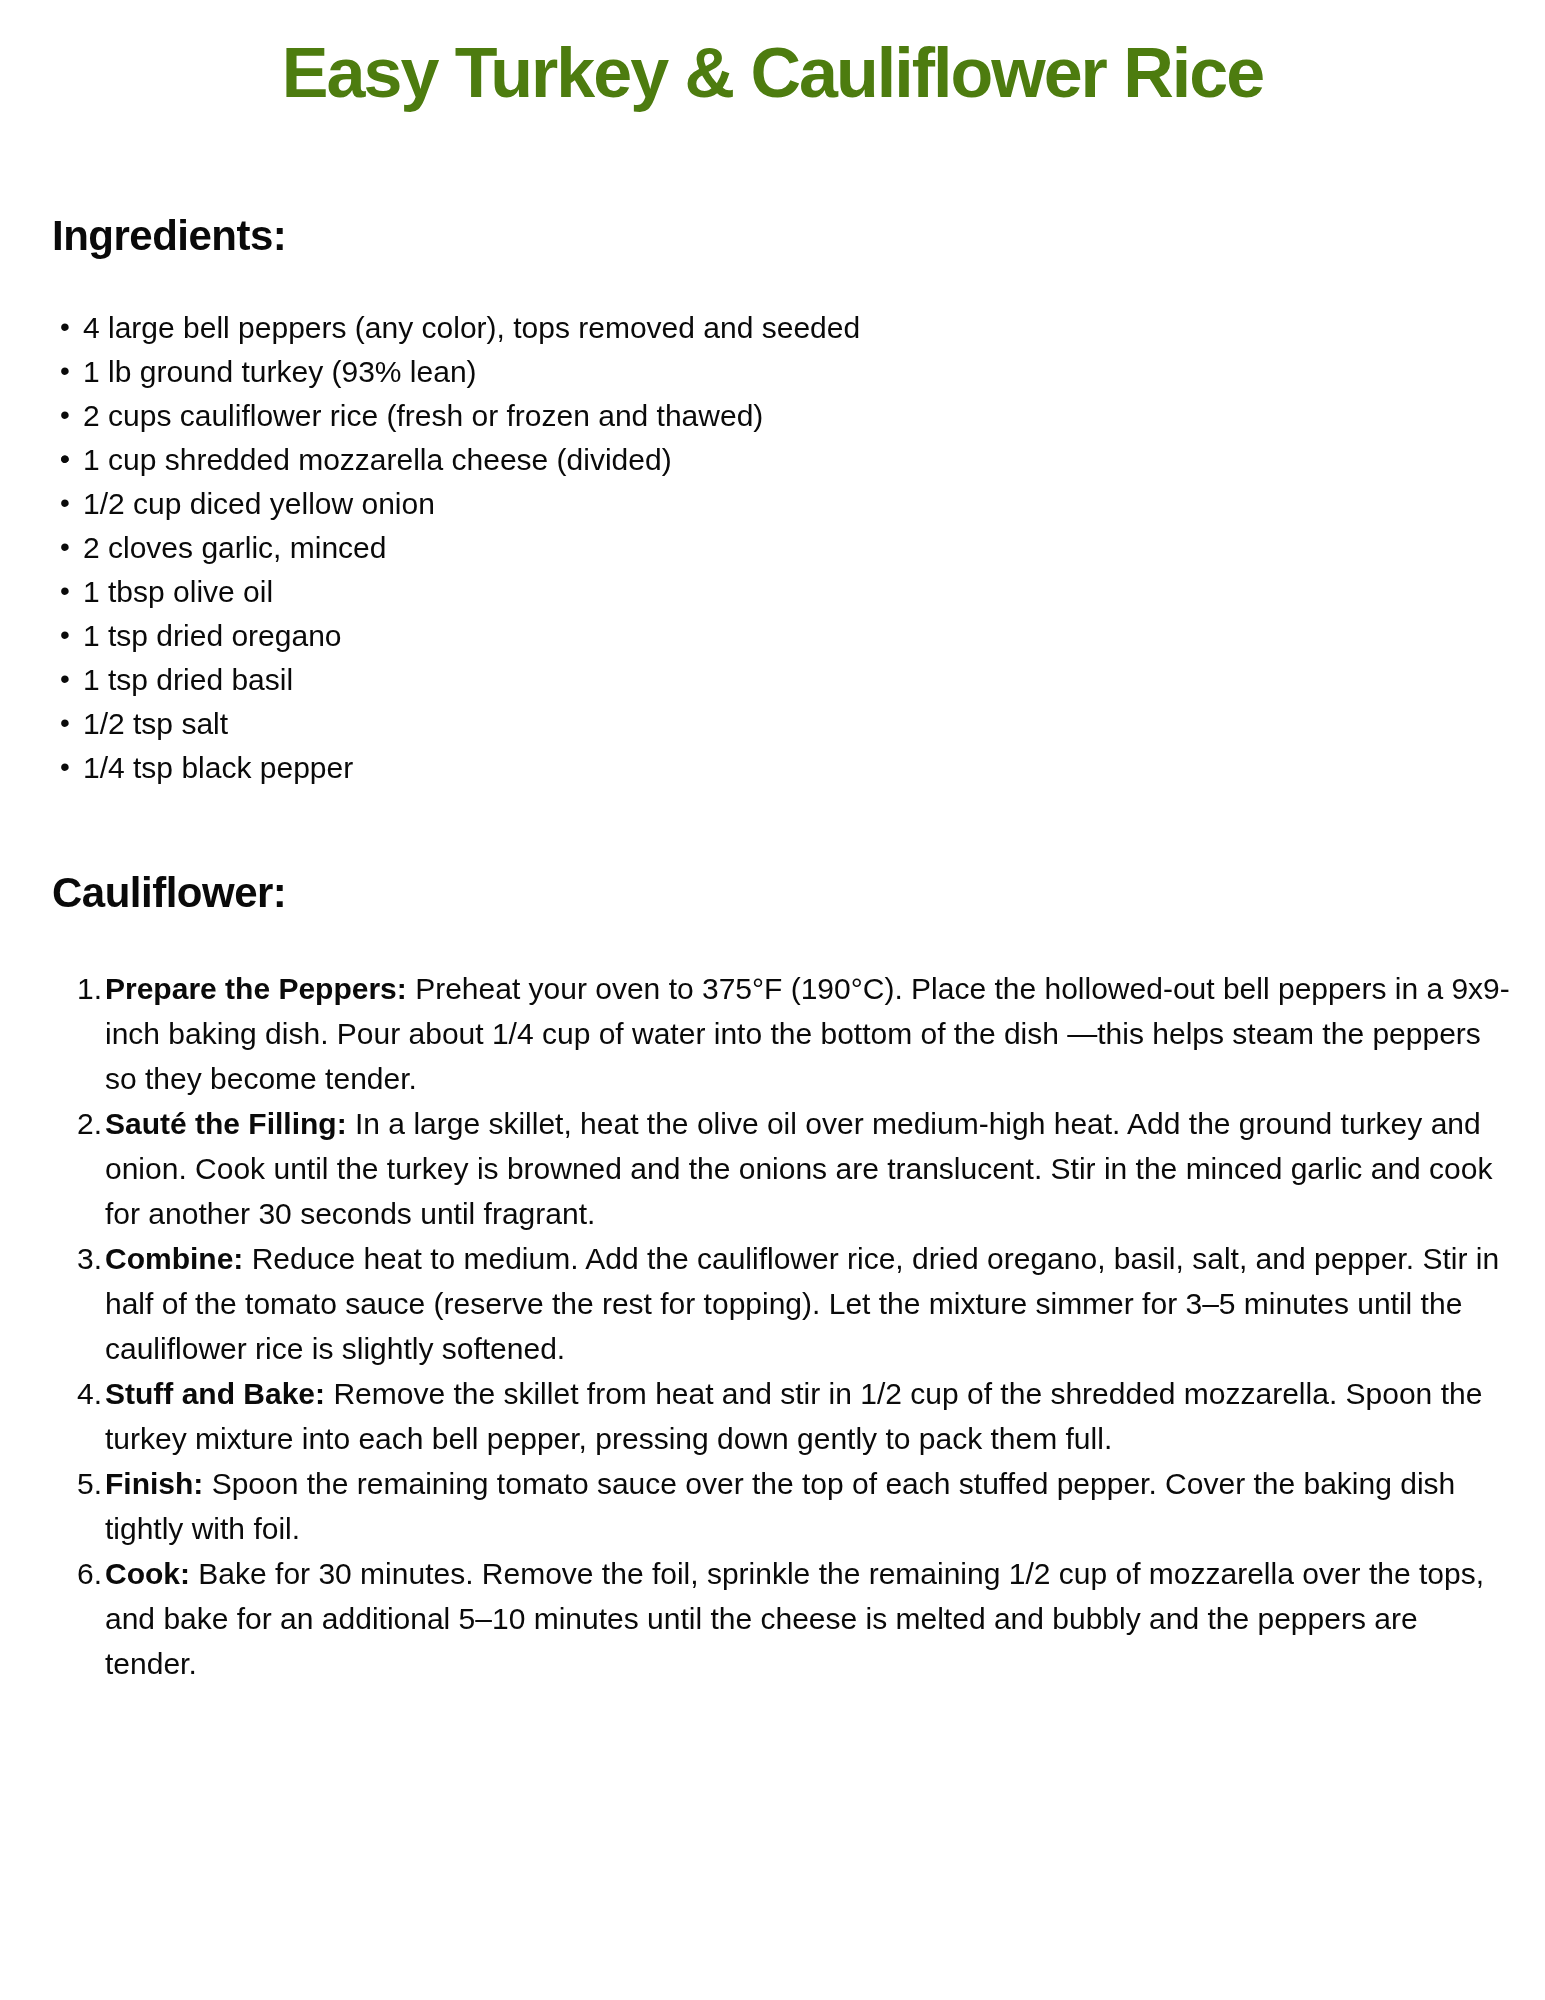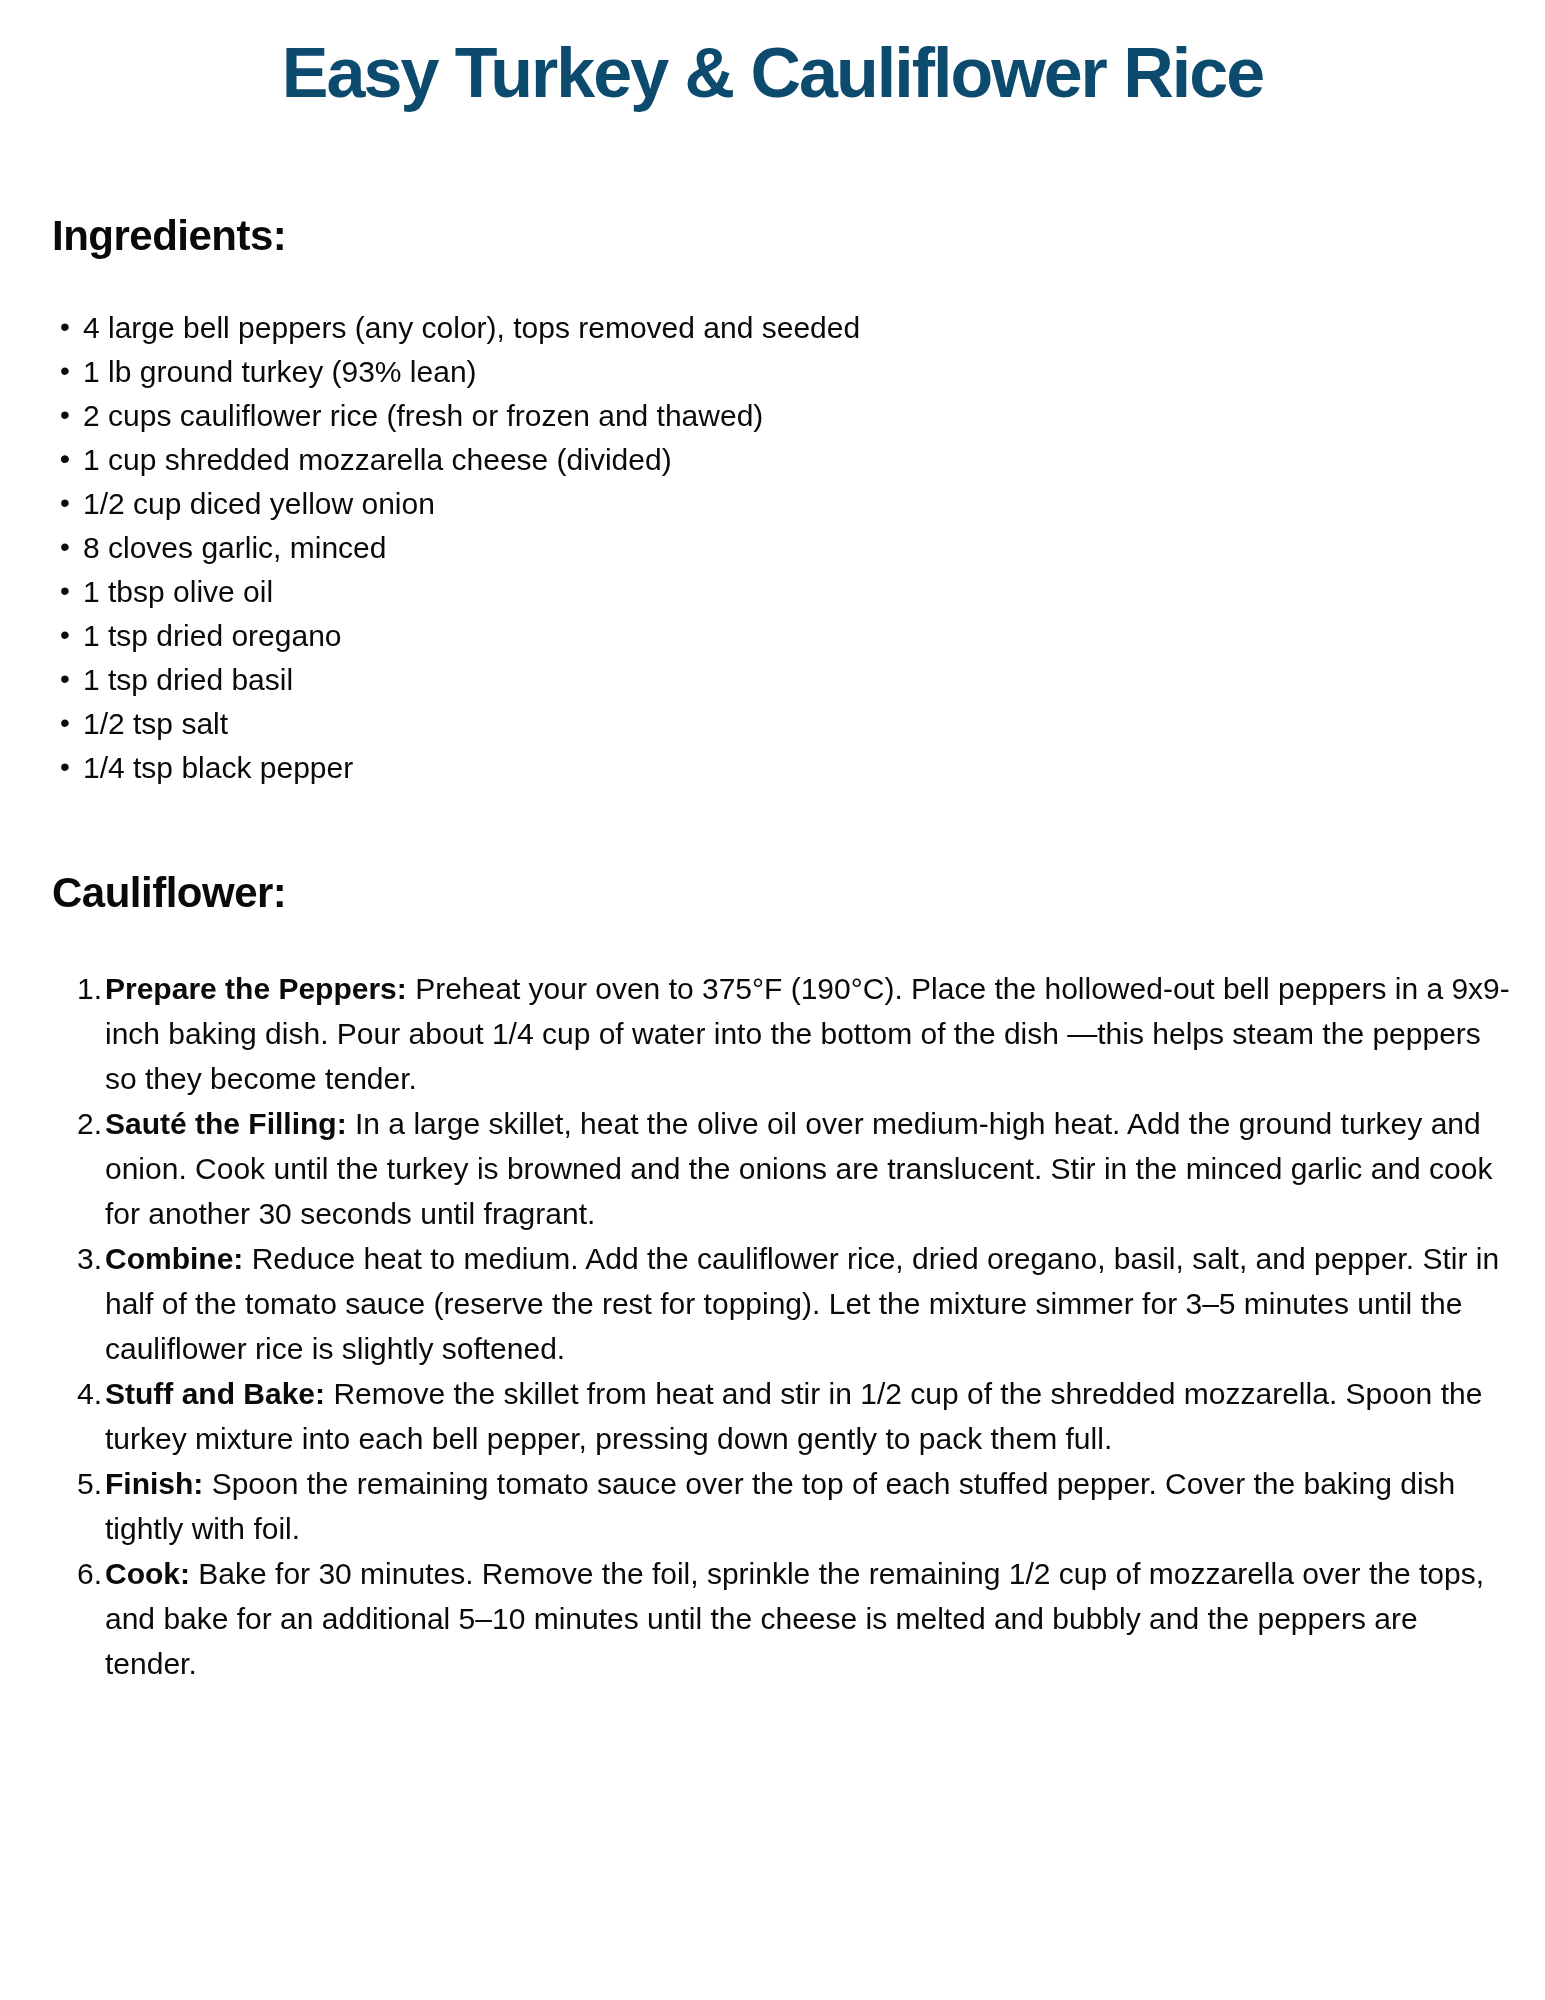--- a/index.html
+++ b/index.html
@@ -20,21 +20,21 @@
     width: 100%;
     height: 100%;
   }
   .title-wrap {
     padding-top: 20px;
     text-align: center;
     font-weight: 700;
     font-size: 70px;
     line-height: 106px;
     letter-spacing: -2px;
-    color: #0c4a6e;
+    color: #4d7c0f;
   }
   h2.section-heading {
     font-size: 42px;
     font-weight: 700;
     letter-spacing: -0.5px;
     line-height: 47px;
     margin: 0 0 0 52px;
     color: #0a0a0a;
   }
   h2.ingredients-heading { margin-top: 86px; }
@@ -89,21 +89,21 @@
 
   <h2 class="section-heading ingredients-heading">Ingredients:</h2>
 
   <ul class="ingredients-list">
     <li><span class="bullet">•</span><span>4 large bell peppers (any color), tops removed and seeded</span></li>
     <li><span class="bullet">•</span><span>1 lb ground turkey (93% lean)</span></li>
     <li><span class="bullet">•</span><span>2 cups cauliflower rice (fresh or frozen and thawed)</span></li>
     <li><span class="bullet">•</span></li>
     <li><span class="bullet">•</span><span>1 cup shredded mozzarella cheese (divided)</span></li>
     <li><span class="bullet">•</span><span>1/2 cup diced yellow onion</span></li>
-    <li><span class="bullet">•</span><span>8 cloves garlic, minced</span></li>
+    <li><span class="bullet">•</span><span>2 cloves garlic, minced</span></li>
     <li><span class="bullet">•</span><span>1 tbsp olive oil</span></li>
     <li><span class="bullet">•</span><span>1 tsp dried oregano</span></li>
     <li><span class="bullet">•</span><span>1 tsp dried basil</span></li>
     <li><span class="bullet">•</span><span>1/2 tsp salt</span></li>
     <li><span class="bullet">•</span><span>1/4 tsp black pepper</span></li>
   </ul>
 
   <h2 class="section-heading instructions-heading">Cauliflower:</h2>
 
   <ol class="instructions-list">

